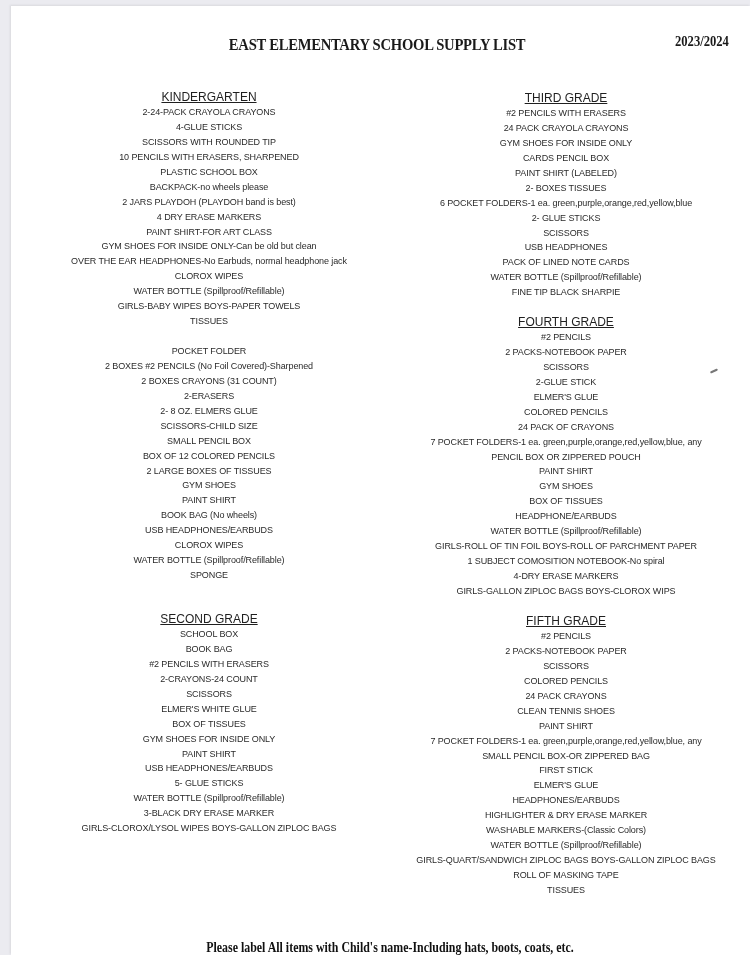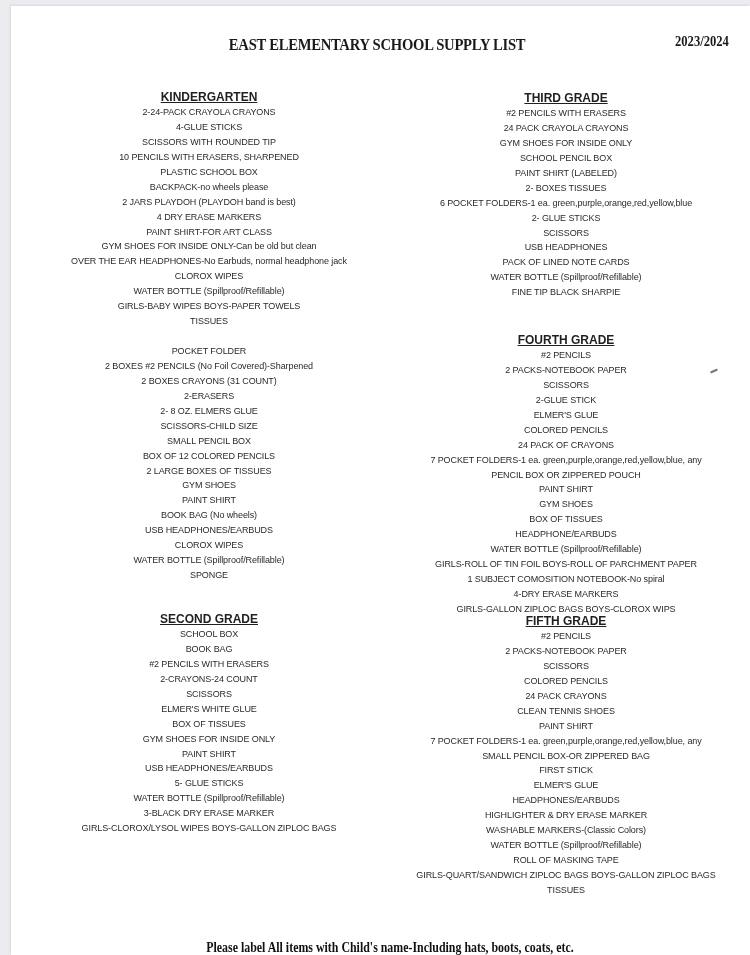--- a/index.html
+++ b/index.html
@@ -26,21 +26,21 @@
     font-size: 14px; color: #1a1a1a;
     transform: scaleX(0.9); transform-origin: 0 0;
   }
   .col {
     position: absolute; width: 360px; text-align: center; color: #2a2a2a;
   }
   .col-left { left: 29px; }
   .col-right { left: 386px; }
   .section { position: absolute; left: 0; width: 100%; }
   .grade {
-    font-weight: bold; font-size: 12px; text-decoration: underline;
+    font-weight: normal; font-size: 12px; text-decoration: underline;
     color: #1f1f1f; line-height: 15px; height: 15px;
   }
   .item {
     font-size: 9px; line-height: 14.95px; height: 14.95px; white-space: nowrap;
     letter-spacing: -0.1px;
   }
   .footer {
     position: absolute; left: 0; top: 940px; width: 780px; text-align: center;
     font-family: "Liberation Serif", serif; font-weight: bold; font-size: 14px;
     color: #111; transform: scaleX(0.85); transform-origin: 390px 0;
@@ -120,33 +120,33 @@
   </div>
 </div>
 
 <div class="col col-right">
   <div class="section" style="top:91px">
     <div class="grade">THIRD GRADE</div>
     <div class="items">
         <div class="item">#2 PENCILS WITH ERASERS</div>
         <div class="item">24 PACK CRAYOLA CRAYONS</div>
         <div class="item">GYM SHOES FOR INSIDE ONLY</div>
-        <div class="item">SCHOOL PENCIL BOX</div>
+        <div class="item">CARDS PENCIL BOX</div>
         <div class="item">PAINT SHIRT (LABELED)</div>
         <div class="item">2- BOXES TISSUES</div>
         <div class="item">6 POCKET FOLDERS-1 ea. green,purple,orange,red,yellow,blue</div>
         <div class="item">2- GLUE STICKS</div>
         <div class="item">SCISSORS</div>
         <div class="item">USB HEADPHONES</div>
         <div class="item">PACK OF LINED NOTE CARDS</div>
         <div class="item">WATER BOTTLE (Spillproof/Refillable)</div>
         <div class="item">FINE TIP BLACK SHARPIE</div>
       </div>
   </div>
-  <div class="section" style="top:333px">
+  <div class="section" style="top:315px">
     <div class="grade">FOURTH GRADE</div>
     <div class="items">
         <div class="item">#2 PENCILS</div>
         <div class="item">2 PACKS-NOTEBOOK PAPER</div>
         <div class="item">SCISSORS</div>
         <div class="item">2-GLUE STICK</div>
         <div class="item">ELMER'S GLUE</div>
         <div class="item">COLORED PENCILS</div>
         <div class="item">24 PACK OF CRAYONS</div>
         <div class="item">7 POCKET FOLDERS-1 ea. green,purple,orange,red,yellow,blue, any</div>
@@ -173,22 +173,22 @@
         <div class="item">CLEAN TENNIS SHOES</div>
         <div class="item">PAINT SHIRT</div>
         <div class="item">7 POCKET FOLDERS-1 ea. green,purple,orange,red,yellow,blue, any</div>
         <div class="item">SMALL PENCIL BOX-OR ZIPPERED BAG</div>
         <div class="item">FIRST STICK</div>
         <div class="item">ELMER'S GLUE</div>
         <div class="item">HEADPHONES/EARBUDS</div>
         <div class="item">HIGHLIGHTER &amp; DRY ERASE MARKER</div>
         <div class="item">WASHABLE MARKERS-(Classic Colors)</div>
         <div class="item">WATER BOTTLE (Spillproof/Refillable)</div>
+        <div class="item">GIRLS-QUART/SANDWICH ZIPLOC BAGS   BOYS-GALLON ZIPLOC BAGS</div>
         <div class="item">ROLL OF MASKING TAPE</div>
-        <div class="item">GIRLS-QUART/SANDWICH ZIPLOC BAGS   BOYS-GALLON ZIPLOC BAGS</div>
         <div class="item">TISSUES</div>
       </div>
   </div>
 </div>
 
 <div class="mark"></div>
 
 <div class="footer">Please label All items with Child's name-Including hats, boots, coats, etc.</div>
 
 </body></html>

